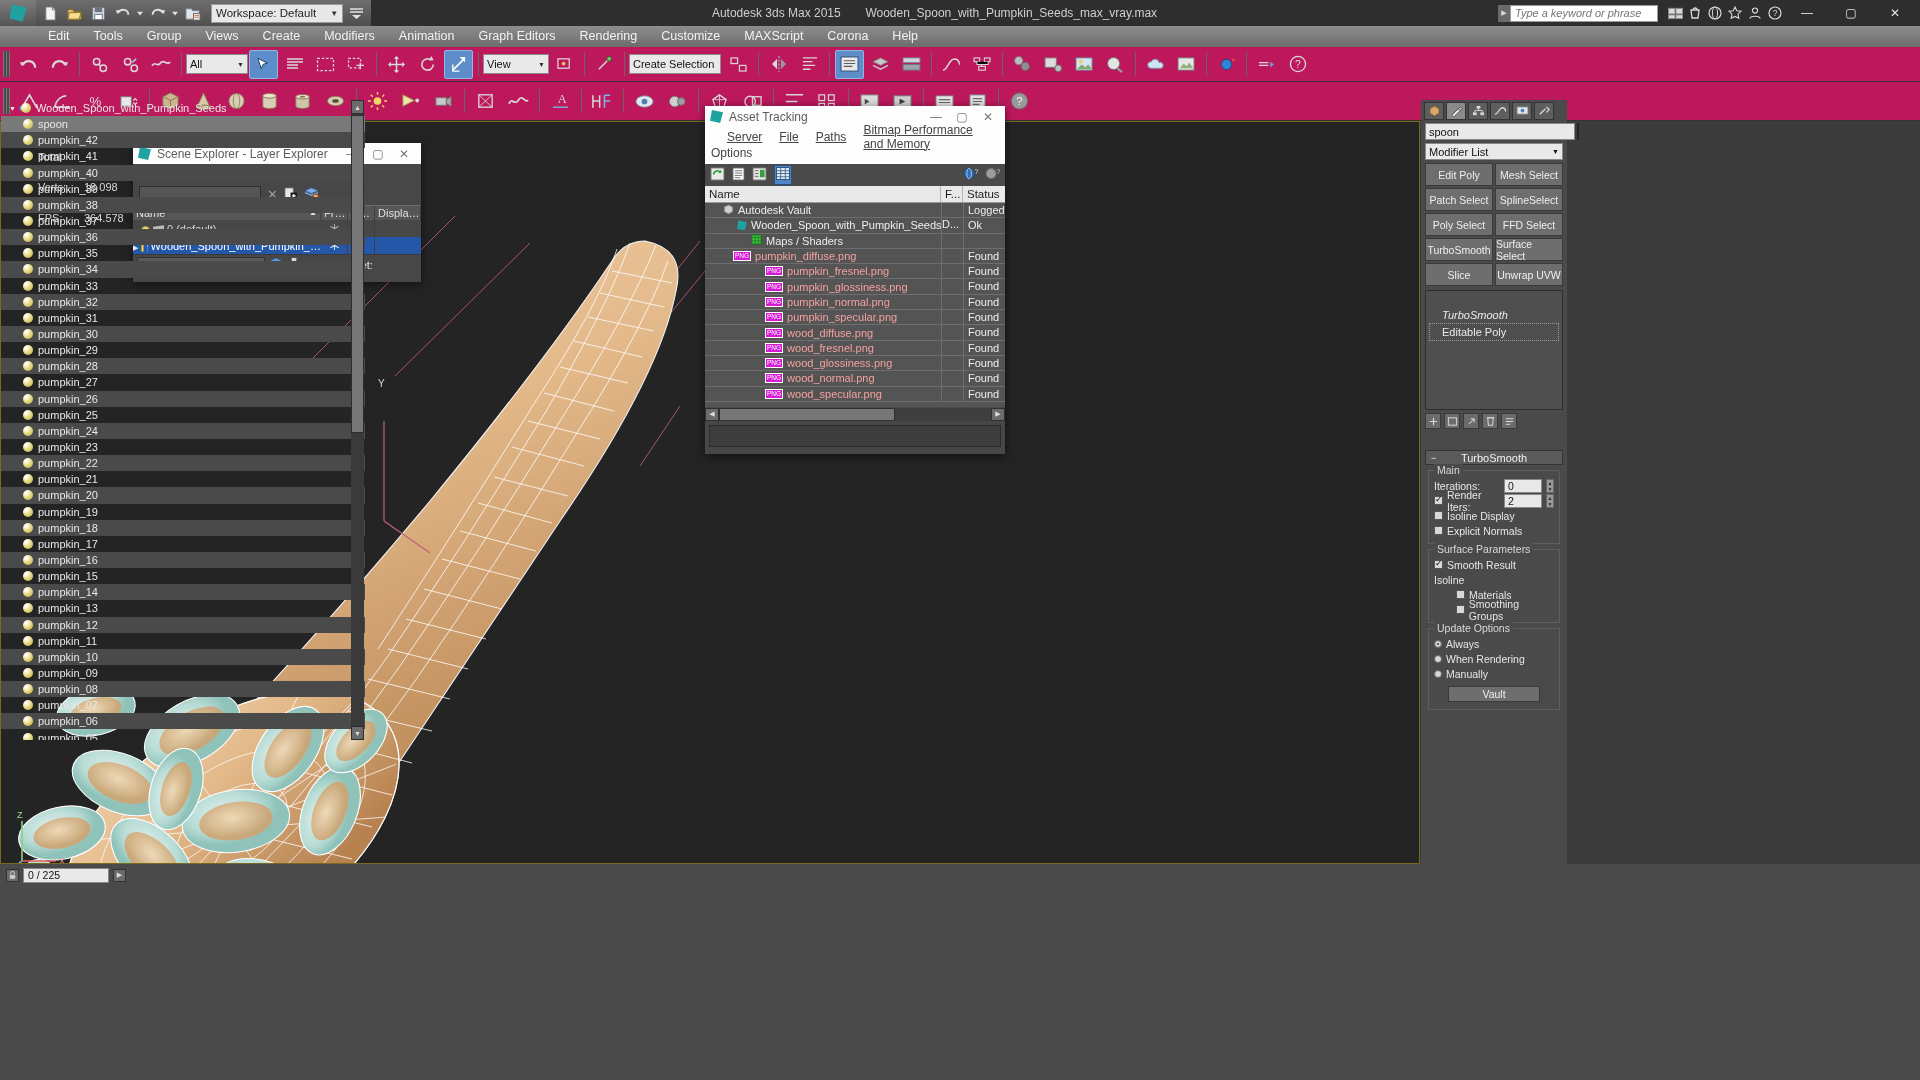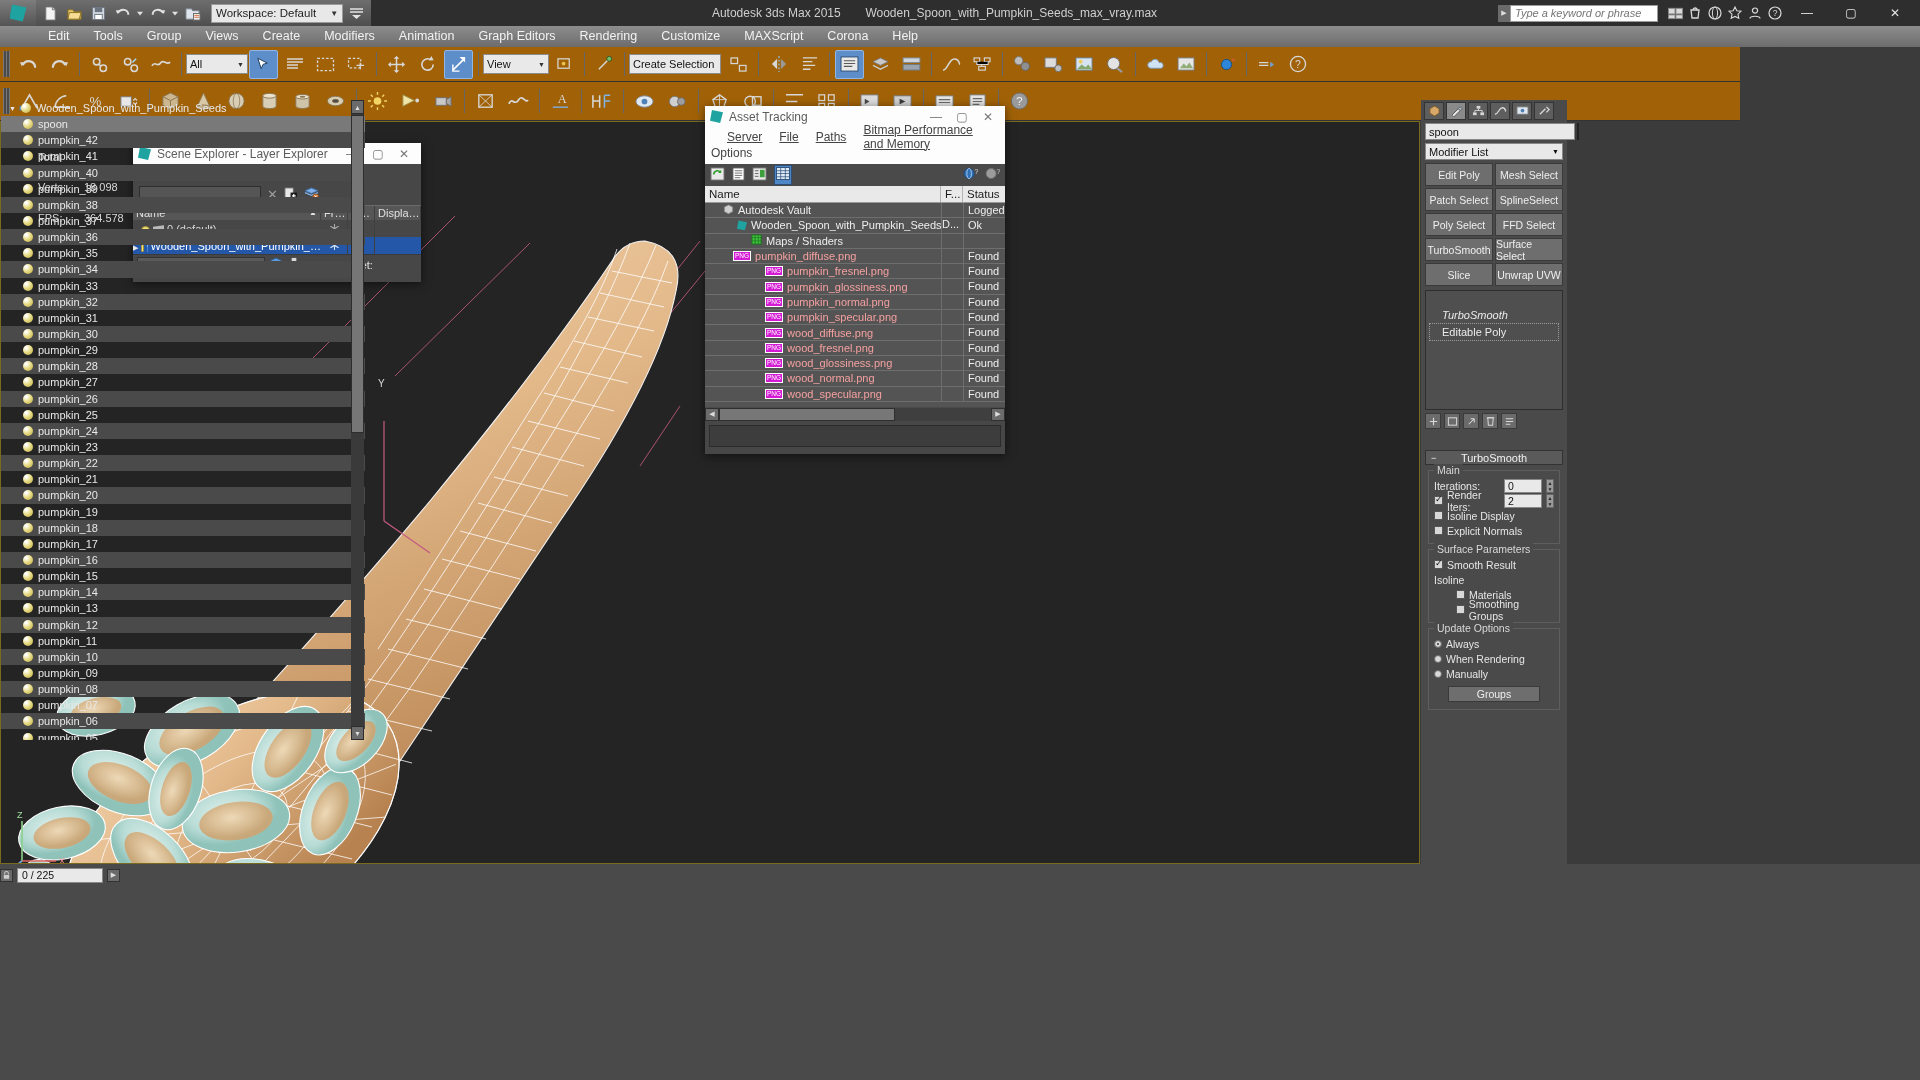--- a/index.html
+++ b/index.html
@@ -35,21 +35,21 @@
   .wbtn { width:42px; height:26px; display:flex; align-items:center; justify-content:center;
      color:#e4e4e4; font-size:12px; }
 
   
   .menubar { position:absolute; left:0; top:26px; width:1920px; height:21px;
      background:linear-gradient(180deg,#8d8d8d,#6c6c6c); display:flex; align-items:center;
      padding-left:36px; }
   .menubar .mi { padding:0 12px; font-size:12.5px; color:#f2f2f2; line-height:21px; }
 
   
-  .toolbar { position:absolute; left:0; width:1740px; background:#a16207;
+  .toolbar { position:absolute; left:0; width:1920px; background:#be185d;
      display:flex; align-items:center; border-bottom:1px solid #333; }
   .tbar1 { top:47px; height:35px; }
   .tbar2 { top:82px; height:39px; }
   .grip { width:7px; height:26px; margin:0 3px;
      background:repeating-linear-gradient(90deg,#777 0 1px,#4a4a4a 1px 3px); }
   .tb { width:29px; height:29px; margin:0 1px; border:1px solid transparent;
      border-radius:2px; display:flex; align-items:center; justify-content:center; position:relative; }
   .tb.big { width:31px; height:31px; }
   .tb.on { background:#5d8ec9; border-color:#8fb6e4; }
   .tbsep { width:1px; height:24px; background:#666; margin:0 4px; }
@@ -219,21 +219,21 @@
   .spin { width:38px; height:14px; background:#e9e9e9; border:1px solid #888; color:#111;
      font-size:10.5px; display:flex; align-items:center; padding-left:3px; }
   .spinb { width:8px; height:14px; background:#9a9a9a; border:1px solid #666;
      display:flex; flex-direction:column; align-items:center; justify-content:center; font-size:5px; color:#222; }
   .updbtn { height:16px; margin:5px 14px 2px; background:#6e6e6e; border:1px solid #3a3a3a;
      color:#efefef; font-size:10.5px; display:flex; align-items:center; justify-content:center; }
 
   
   .bottombar { position:absolute; left:0; top:864px; width:1920px; height:216px; background:#4a4a4a; }
   .statusrow { position:absolute; left:0; top:2px; width:1420px; height:18px;
-     display:flex; align-items:center; gap:4px; }
+     display:flex; align-items:center; gap:4px; padding-left:6px; }
   .statusrow .lk { width:13px; height:13px; background:#6a6a6a; border:1px solid #333; }
   .statusrow .cnt { width:86px; height:15px; background:#e9e9e9; border:1px solid #888;
      color:#111; font-size:10.5px; line-height:13px; padding-left:4px; }
   .statusrow .arrowb { width:13px; height:13px; background:#6a6a6a; border:1px solid #333;
      display:flex; align-items:center; justify-content:center; font-size:7px; color:#ddd; }
 </style>
 </head>
 <body>
 
 <div class="app">
@@ -1700,21 +1700,21 @@
           <span>Always</span>
         </div>
         <div class="frow">
           <span class="radio"></span>
           <span>When Rendering</span>
         </div>
         <div class="frow">
           <span class="radio"></span>
           <span>Manually</span>
         </div>
-        <div class="updbtn">Groups</div>
+        <div class="updbtn">Vault</div>
       </div>
     </div>
   </div>
 
   <div class="bottombar">
     <div class="statusrow">
       <div class="lk">
         <svg width="11" height="11" viewBox="0 0 12 12">
             <rect x="2.5" y="5" width="7" height="5" fill="#cfcfcf" stroke="#6a6a6a"></rect>
             <path d="M4 5V3.6a2 2 0 0 1 4 0V5" fill="none" stroke="#cfcfcf" stroke-width="1.1"></path>

